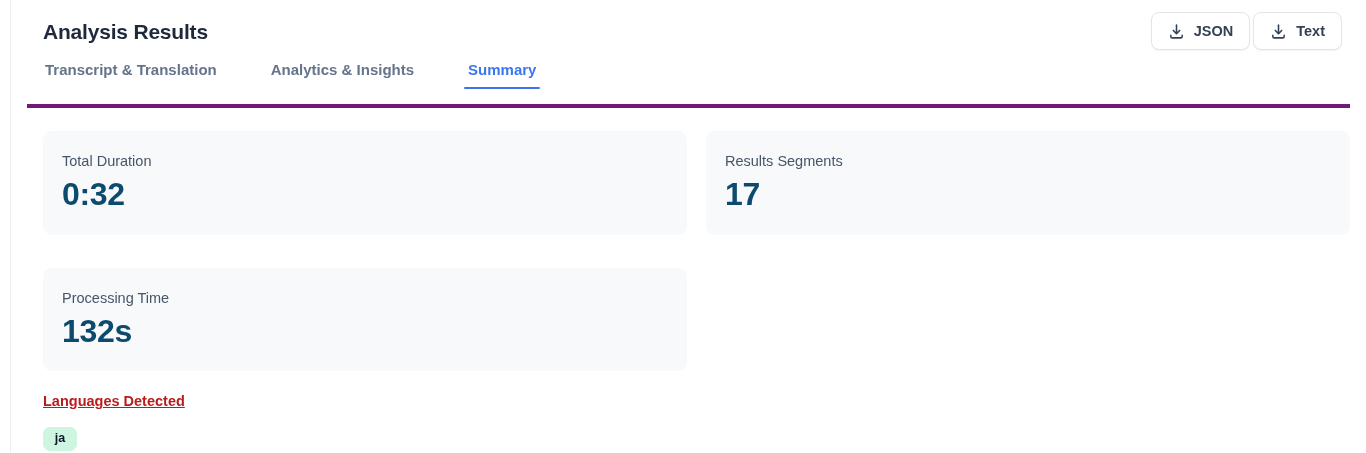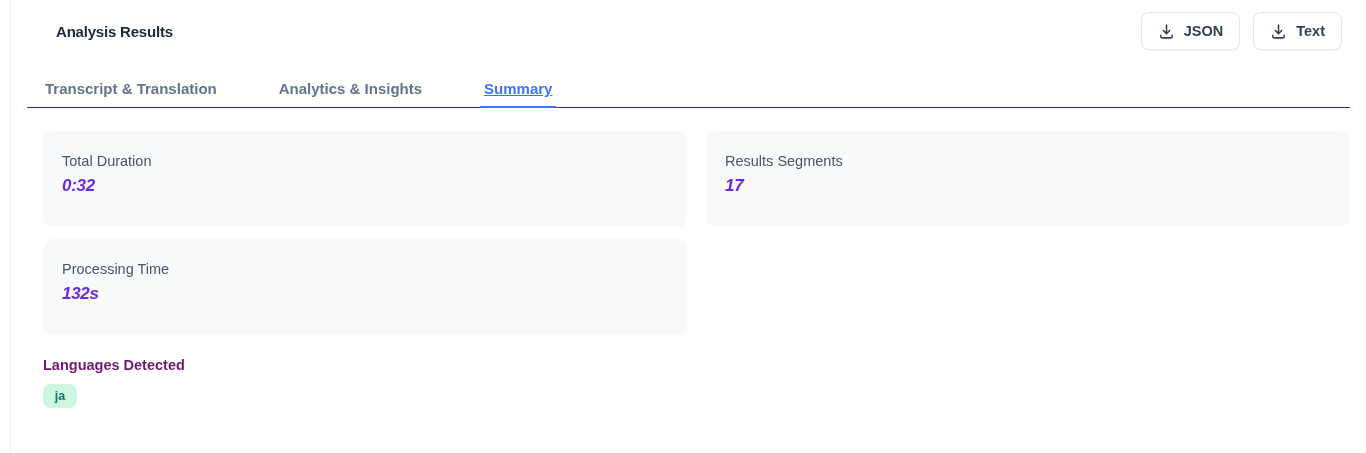--- a/index.html
+++ b/index.html
@@ -40,31 +40,31 @@
 
   
   .header {
     display: flex;
     align-items: center;
     justify-content: space-between;
     padding: 0 8px 0 16px;
     height: 62px;
   }
   .title {
-    font-size: 15px;
+    font-size: 21px;
     font-weight: 700;
     color: #1e293b;
     letter-spacing: -0.2px;
     line-height: 1;
-    margin: 13px;
+    margin: 0;
   }
   .actions {
     display: flex;
     align-items: center;
-    gap: 13px;
+    gap: 3px;
   }
   .btn {
     display: inline-flex;
     align-items: center;
     gap: 9px;
     height: 38px;
     padding: 0 16px;
     background: #ffffff;
     border: 1px solid #e2e5ea;
     border-radius: 8px;
@@ -75,107 +75,107 @@
     box-shadow: 0 1px 1.5px rgba(15,23,42,0.05);
     font-family: "Liberation Sans", sans-serif;
     white-space: nowrap;
   }
   .btn svg { display: block; flex: 0 0 auto; }
 
   
   .tabs {
     position: relative;
     display: flex;
-    align-items: flex-end;
-    gap: 12px;
+    align-items: flex-start;
+    gap: 4px;
     padding: 0 0 0 16px;
-    border-bottom: 1px solid #701a75;
+    border-bottom: 4px solid #701a75;
     height: 46px;
   }
   .tab {
     position: relative;
     font-size: 15px;
     font-weight: 600;
     color: #64748b;
     padding: 0 2px 11px 2px;
     margin-right: 46px;
     cursor: pointer;
     line-height: 1;
     background: none;
     border: none;
     font-family: "Liberation Sans", sans-serif;
   }
-  .tab:last-child { margin-right: 0; text-decoration: underline; }
+  .tab:last-child { margin-right: 0; }
   .tab.active { color: #3b76f0; }
   .tab.active::after {
     content: "";
     position: absolute;
     left: -2px;
     right: -2px;
     bottom: -1px;
     height: 2.5px;
     background: #3b76f0;
     border-radius: 2px;
   }
 
   
   .stats {
     display: grid;
     grid-template-columns: 1fr 1fr;
-    gap: 12px 19px;
+    gap: 33px 19px;
     padding: 23px 0 0 16px;
   }
   .stat-card {
     background: #f7f9fb;
     border-radius: 9px;
     padding: 22px 20px 22px 19px;
     min-height: 96px;
   }
   .stat-label {
     font-size: 14.5px;
     font-weight: 400;
     color: #475569;
     line-height: 1.2;
     margin-bottom: 7px;
   }
   .stat-value {
-    font-size: 17px;
+    font-size: 32px;
     font-weight: 700;
-    color: #6d28d9;
+    color: #0c4a6e;
     line-height: 1.1;
     letter-spacing: -0.3px;
-    font-style: italic;
   }
 
   
   .lang-section {
     padding: 22px 0 0 16px;
   }
   .lang-title {
     font-size: 14.5px;
     font-weight: 600;
-    color: #701a75;
-    margin-bottom: 10px;
+    color: #b91c1c;
+    margin-bottom: 16px;
     line-height: 1.2;
+    text-decoration: underline;
   }
   .lang-list {
     display: flex;
     align-items: center;
     gap: 8px;
   }
   .lang-chip {
     display: inline-flex;
     align-items: center;
     justify-content: center;
     min-width: 34px;
     height: 24px;
     padding: 0 9px;
     border-radius: 7px;
     background: #cdf5e0;
-    color: #0f766e;
+    color: #0f172a;
     font-size: 12.5px;
     font-weight: 700;
     line-height: 1;
   }
 </style>
 </head>
 <body>
 
 <div class="page">
   <div class="panel">

